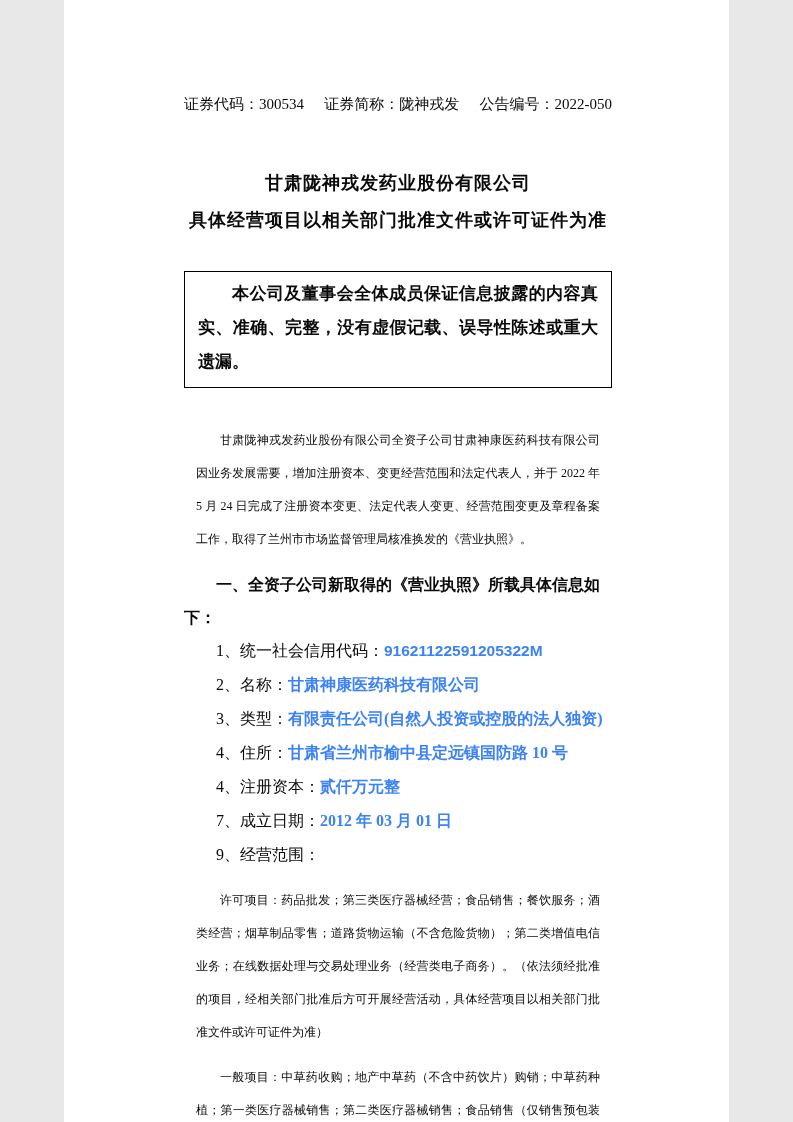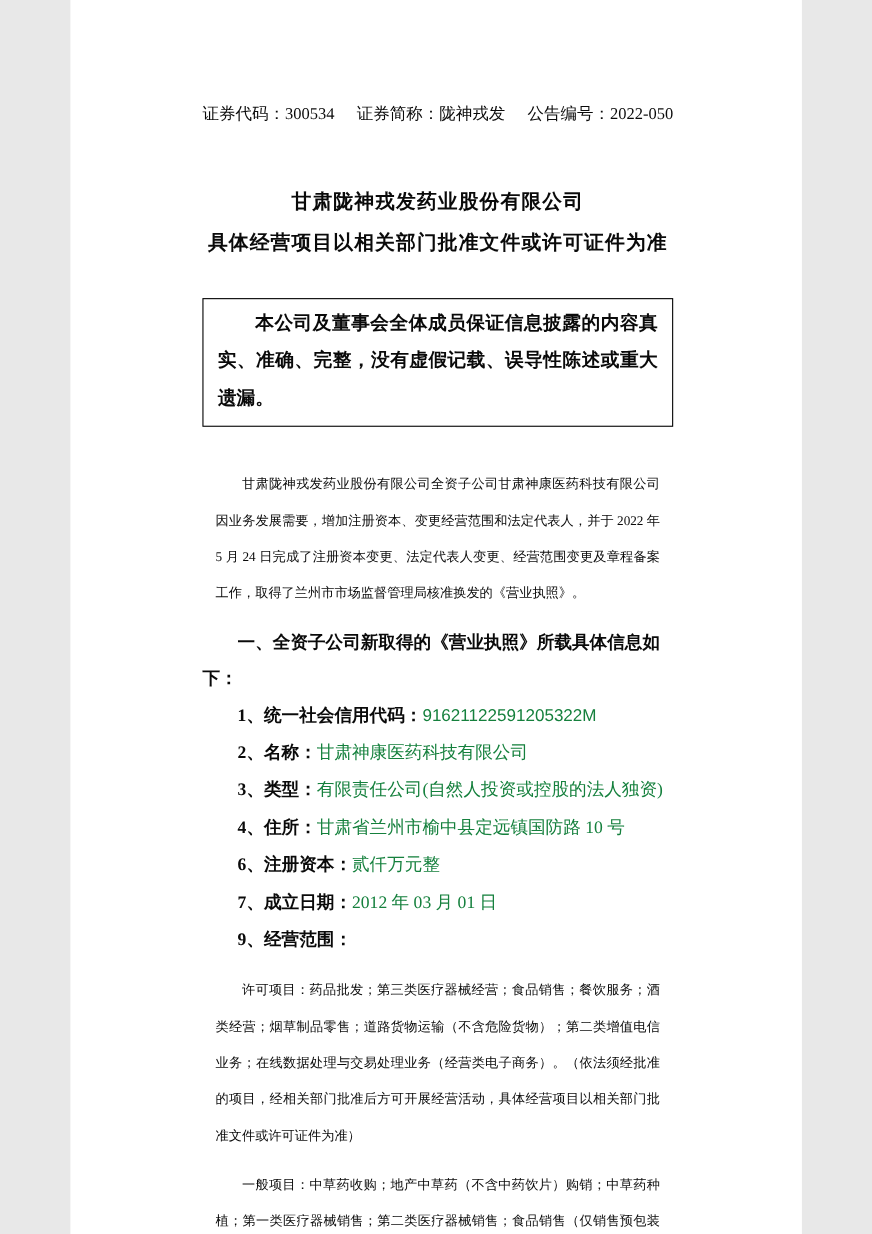--- a/index.html
+++ b/index.html
@@ -59,22 +59,22 @@
     line-height: 33px;
     text-indent: 2em;
   }
   .item {
     margin: 0;
     font-size: 16px;
     line-height: 34px;
     text-indent: 2em;
     white-space: nowrap;
   }
-  .item .lbl { font-weight: 700; }
-  .item .val { font-weight: 400; color: #15803d; }
+  .item .lbl { font-weight: 400; }
+  .item .val { font-weight: 700; color: #3b82f6; }
   .item .val.sans { font-family: "Liberation Sans", "DejaVu Sans", sans-serif; font-size: 15.5px; }
 </style>
 </head>
 <body>
 
 <div class="page">
 
   <div class="doc-header">
     <span>证券代码：300534</span>
     <span>证券简称：陇神戎发</span>
@@ -101,21 +101,21 @@
     <p class="item">
       <span class="lbl">2、名称：</span><span class="val">甘肃神康医药科技有限公司</span>
     </p>
     <p class="item">
       <span class="lbl">3、类型：</span><span class="val">有限责任公司(自然人投资或控股的法人独资)</span>
     </p>
     <p class="item">
       <span class="lbl">4、住所：</span><span class="val">甘肃省兰州市榆中县定远镇国防路 10 号</span>
     </p>
     <p class="item">
-      <span class="lbl">6、注册资本：</span><span class="val">贰仟万元整</span>
+      <span class="lbl">4、注册资本：</span><span class="val">贰仟万元整</span>
     </p>
     <p class="item">
       <span class="lbl">7、成立日期：</span><span class="val">2012 年 03 月 01 日</span>
     </p>
     <p class="item">
       <span class="lbl">9、经营范围：</span><span class="val"></span>
     </p>
   </div>
 
   <p class="para">许可项目：药品批发；第三类医疗器械经营；食品销售；餐饮服务；酒类经营；烟草制品零售；道路货物运输（不含危险货物）；第二类增值电信业务；在线数据处理与交易处理业务（经营类电子商务）。（依法须经批准的项目，经相关部门批准后方可开展经营活动，具体经营项目以相关部门批准文件或许可证件为准）</p>

